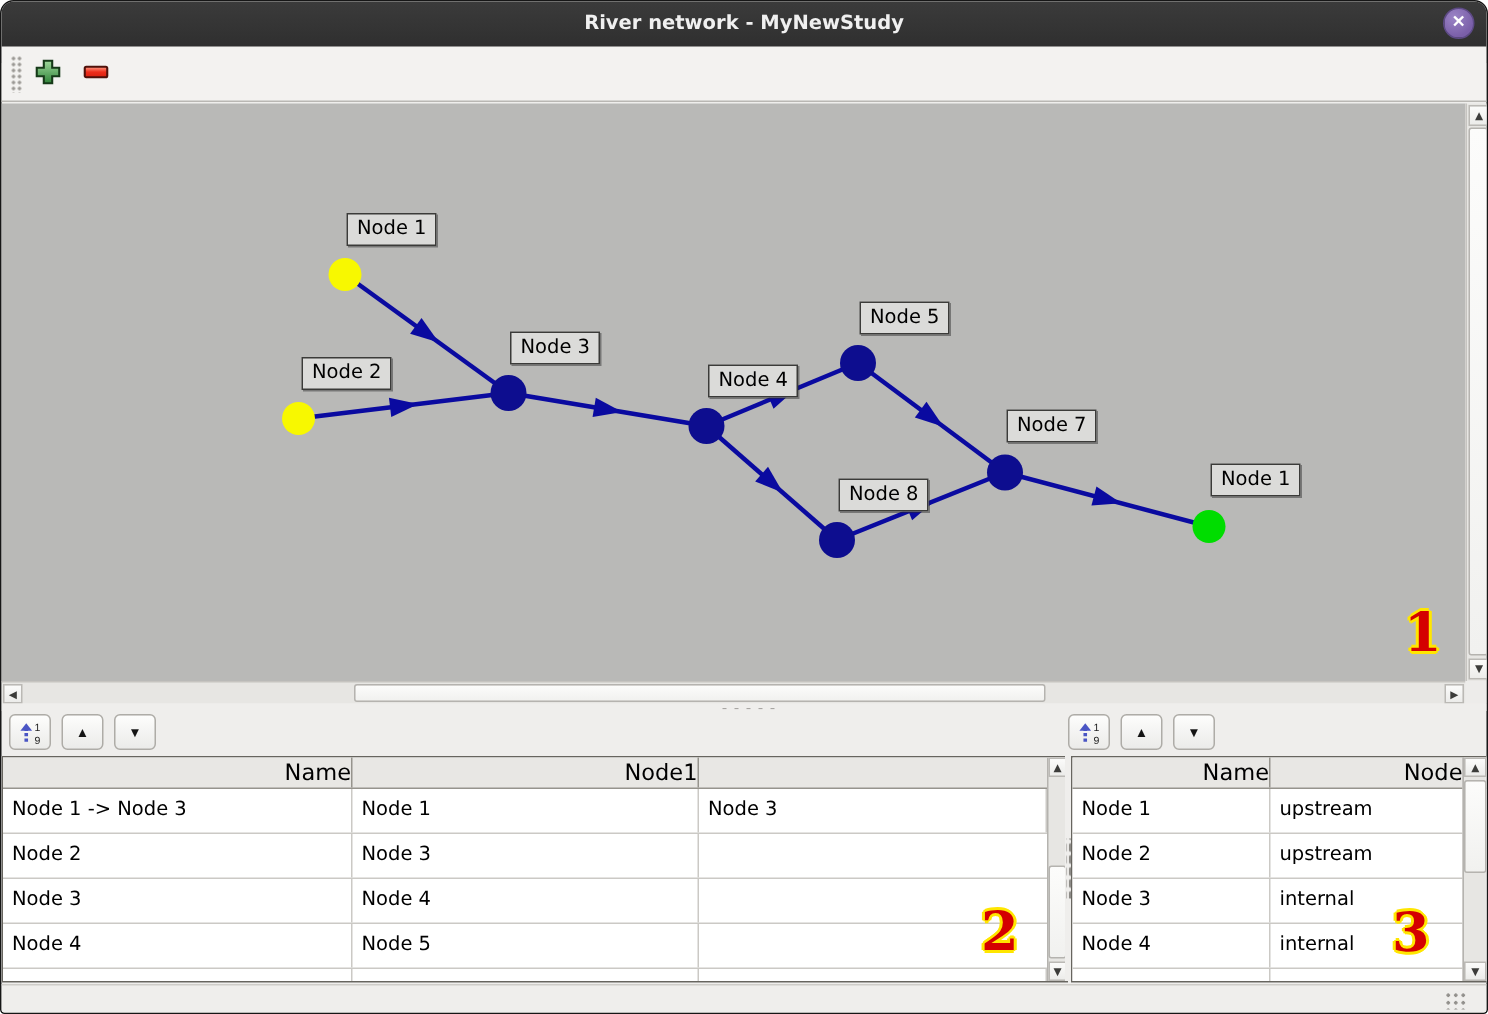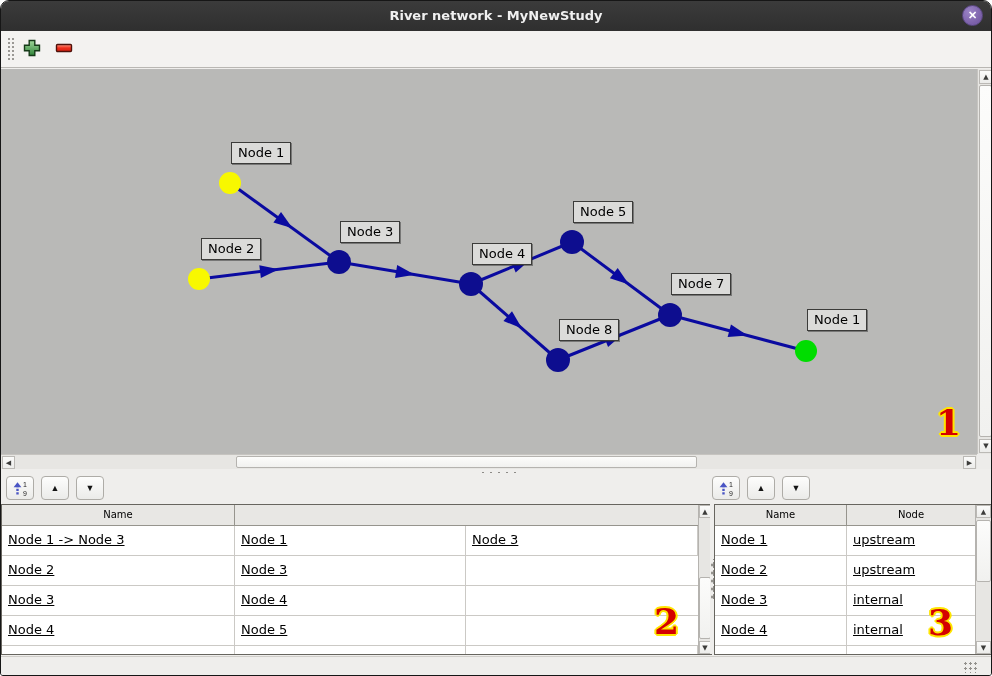--- a/index.html
+++ b/index.html
@@ -56,25 +56,25 @@
   .pane-toolbar.right{left:711px;}
   .pt-btn{width:28px;height:24px;border:1px solid #aeaca7;border-radius:4px;
           background:linear-gradient(#fdfdfc,#ebebe9);padding:0;cursor:pointer;
           display:flex;align-items:center;justify-content:center;}
   .pt-btn .tri{font-size:9px;color:#141414;line-height:10px;}
   
   .table-wrap{position:absolute;top:503px;background:#fff;border:1px solid #67655f;}
   .table-wrap.reaches{left:0;width:711px;height:151px;}
   .table-wrap.nodes{left:713px;width:278px;height:151px;}
   .thead{display:flex;height:21px;background:#e8e7e4;border-bottom:1px solid #96948d;}
-  .th{font-size:10px;line-height:20px;text-align:center;border-right:1px solid #96948d;color:#000;}
+  .th{font-size:15px;line-height:20px;text-align:right;border-right:1px solid #96948d;color:#000;}
   .tr{display:flex;height:30px;background:#fff;border-bottom:1px solid #cbc9c5;}
   .tr.filler{height:8px;border-bottom:none;}
   .td{font-size:13px;line-height:28px;padding-left:6px;border-right:1px solid #cbc9c5;
-      overflow:hidden;white-space:nowrap;color:#000;text-decoration:underline;}
+      overflow:hidden;white-space:nowrap;color:#000;}
   .reaches .th:nth-child(1),.reaches .td:nth-child(1){width:233px;}
   .reaches .th:nth-child(2),.reaches .td:nth-child(2){width:231px;}
   .reaches .th:nth-child(3),.reaches .td:nth-child(3){width:232px;}
   .nodes .th:nth-child(1),.nodes .td:nth-child(1){width:132px;}
   .nodes .th:nth-child(2),.nodes .td:nth-child(2){width:129px;}
   .tbl-vscroll{position:absolute;top:0;right:0;bottom:0;background:#e7e6e3;border-left:1px solid #b5b3af;}
   .reaches .tbl-vscroll{width:13px;}
   .nodes .tbl-vscroll{width:16px;}
   .tbl-vscroll .up{left:0;top:0;right:0;height:13px;}
   .tbl-vscroll .down{left:0;bottom:0;right:0;height:13px;}
@@ -222,20 +222,21 @@
         <span class="tri">▲</span>
       </button>
     <button class="pt-btn">
         <span class="tri">▼</span>
       </button>
   </div>
 
   <div class="table-wrap reaches">
     <div class="thead">
         <div class="th">Name</div>
+        <div class="th">Node1</div>
       </div>
     <div class="tbody">
         <div class="tr">
           <div class="td">Node 1 -&gt; Node 3</div>
           <div class="td">Node 1</div>
           <div class="td">Node 3</div>
         </div>
         <div class="tr">
           <div class="td">Node 2</div>
           <div class="td">Node 3</div>

